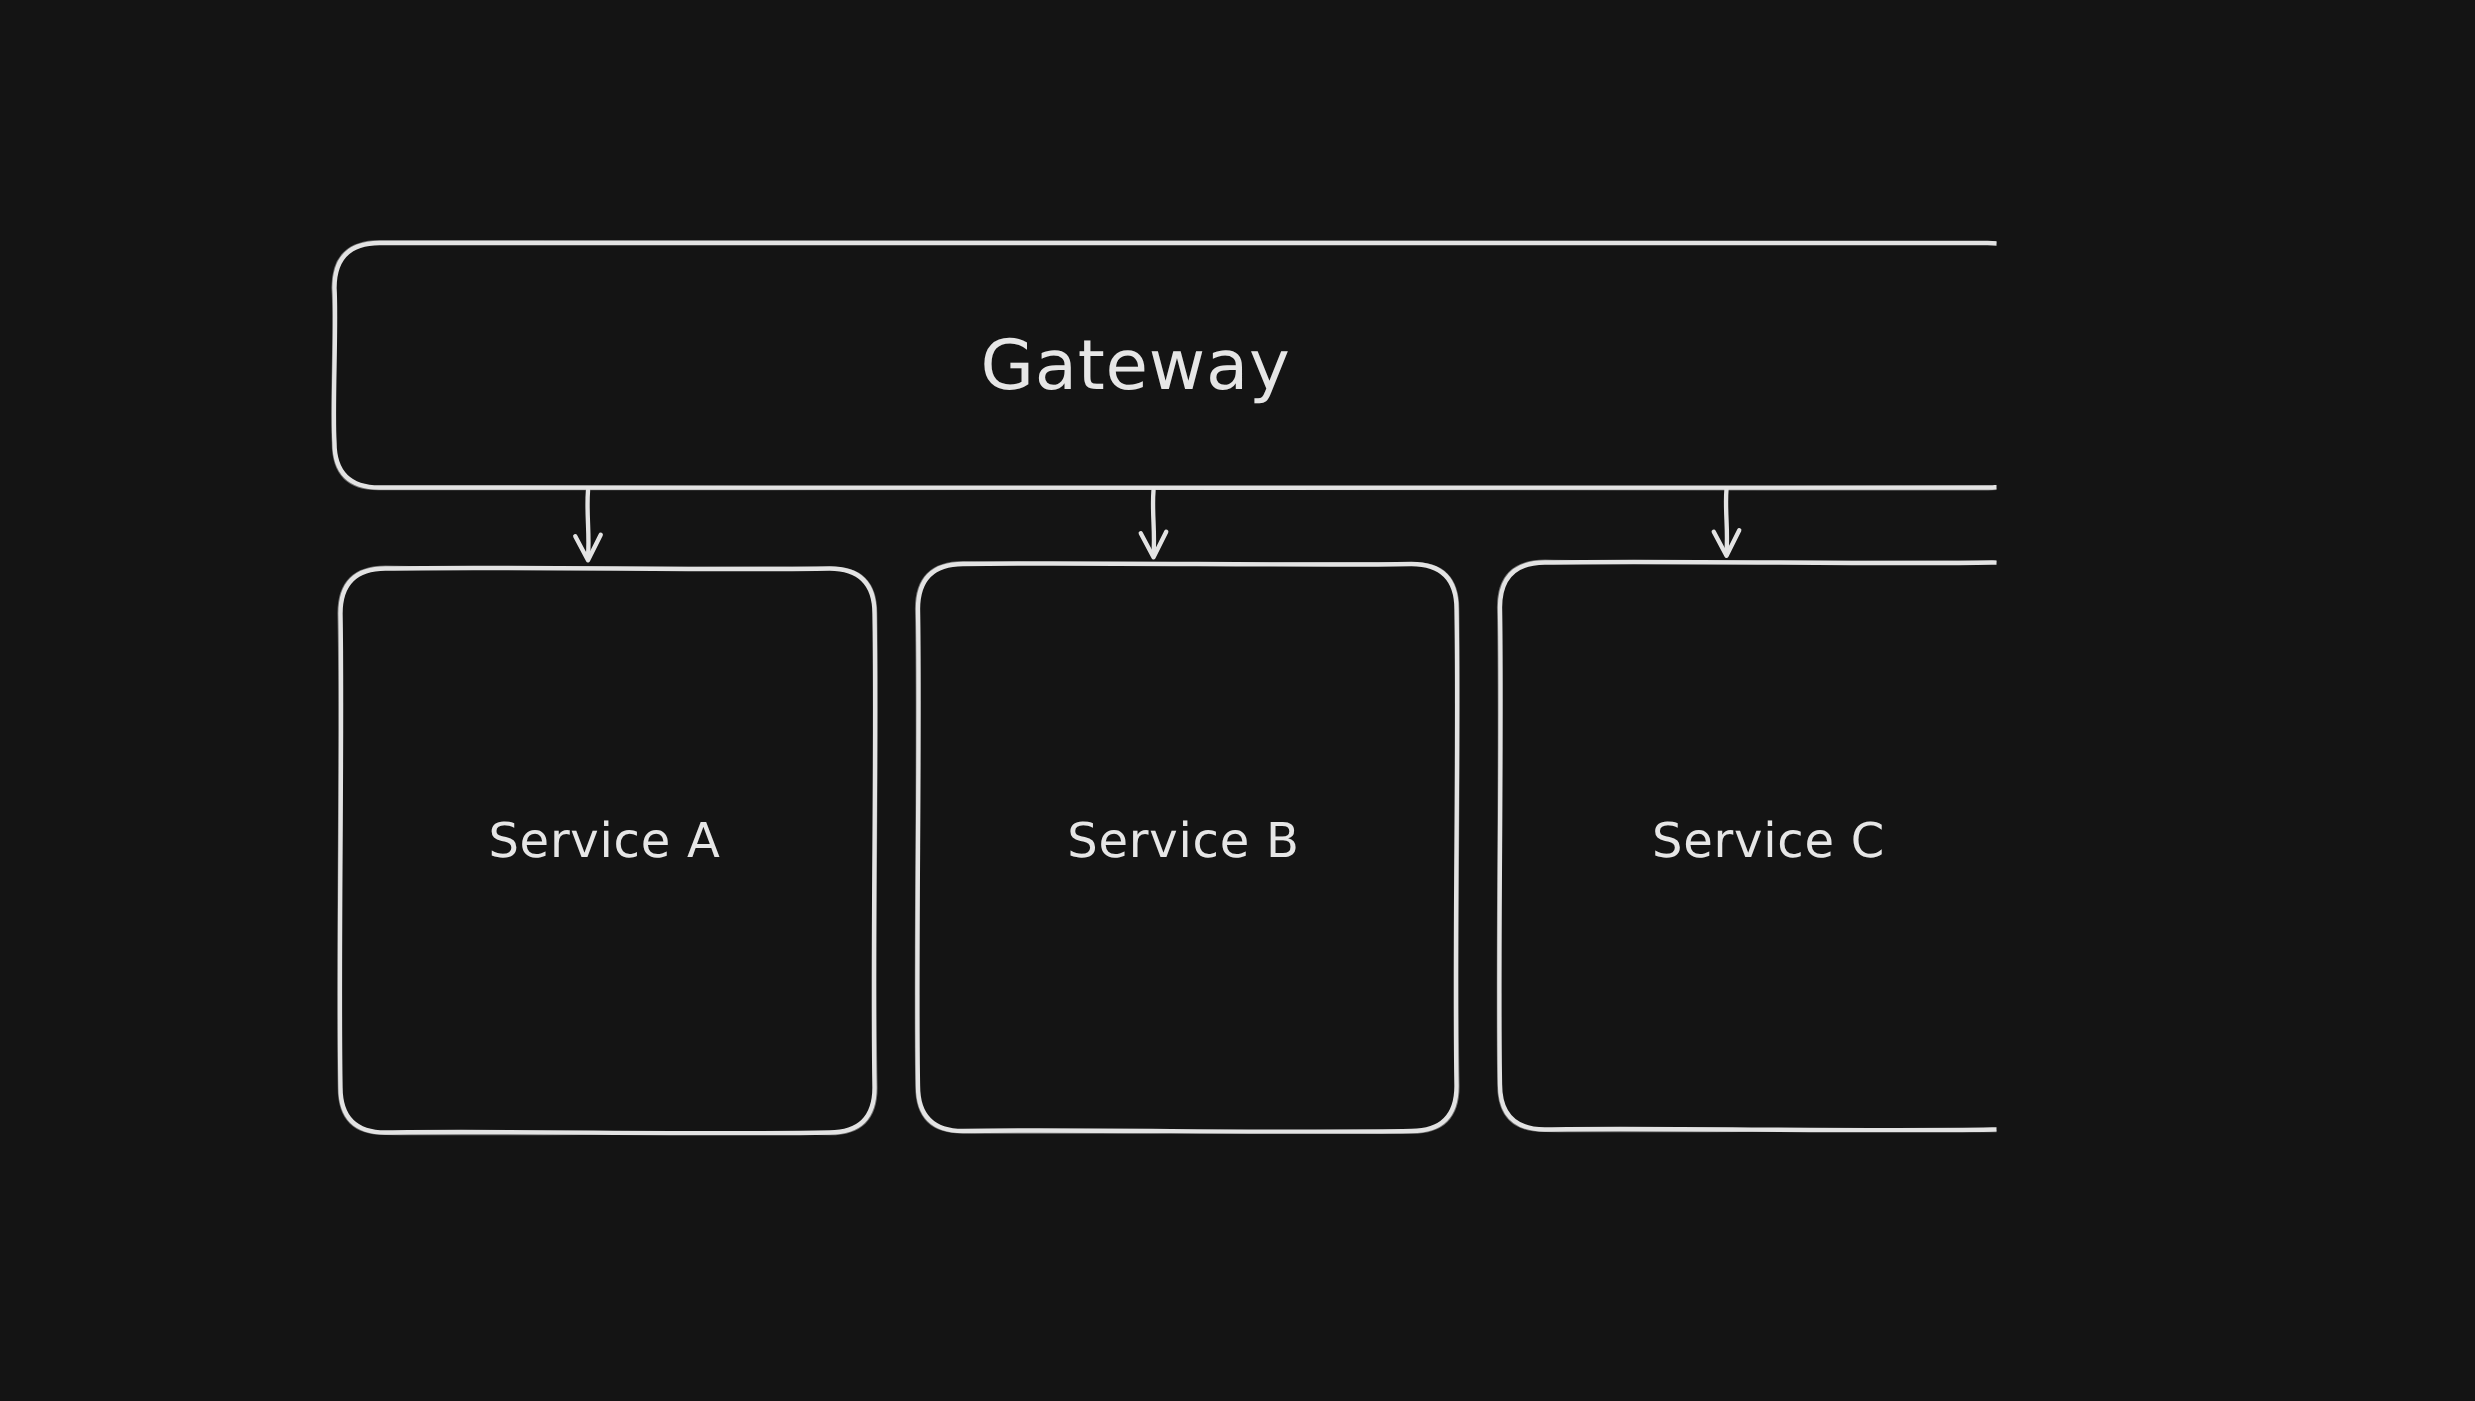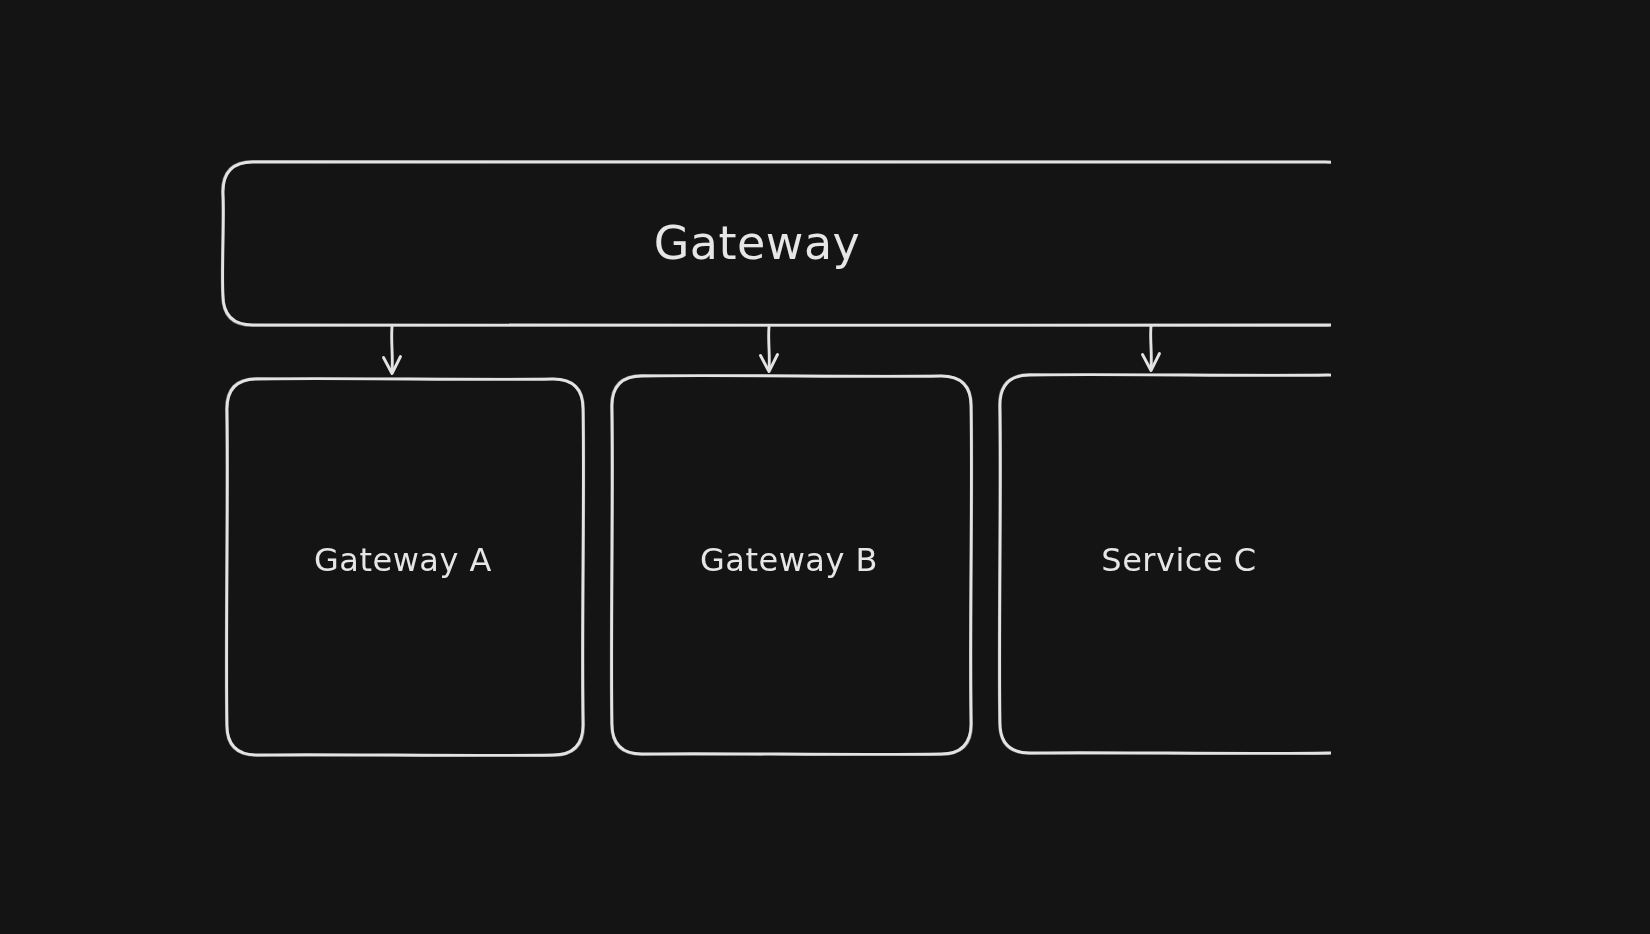--- a/index.html
+++ b/index.html
@@ -101,19 +101,19 @@
     </g>
 
     <g>
       <path class="sketch main" d="M 1151 326 C 1149.8 340, 1152.2 353, 1151 368" stroke="#e3e3e3"></path>
       <path class="sketch main" d="M 1142.5 354.5 L 1151 370.5 L 1159.5 353.5" stroke="#e3e3e3"></path>
     </g>
   </svg>
 
   <div class="node-label gateway-label" style="left:757px; top:243px;">Gateway</div>
 
-  <div class="node-label service-label" style="left:403px; top:560px;">Gateway A</div>
+  <div class="node-label service-label" style="left:403px; top:560px;">Service A</div>
 
-  <div class="node-label service-label" style="left:789px; top:560px;">Gateway B</div>
+  <div class="node-label service-label" style="left:789px; top:560px;">Service B</div>
 
   <div class="node-label service-label" style="left:1179px; top:560px;">Service C</div>
 
 </div>
 
 </body></html>

